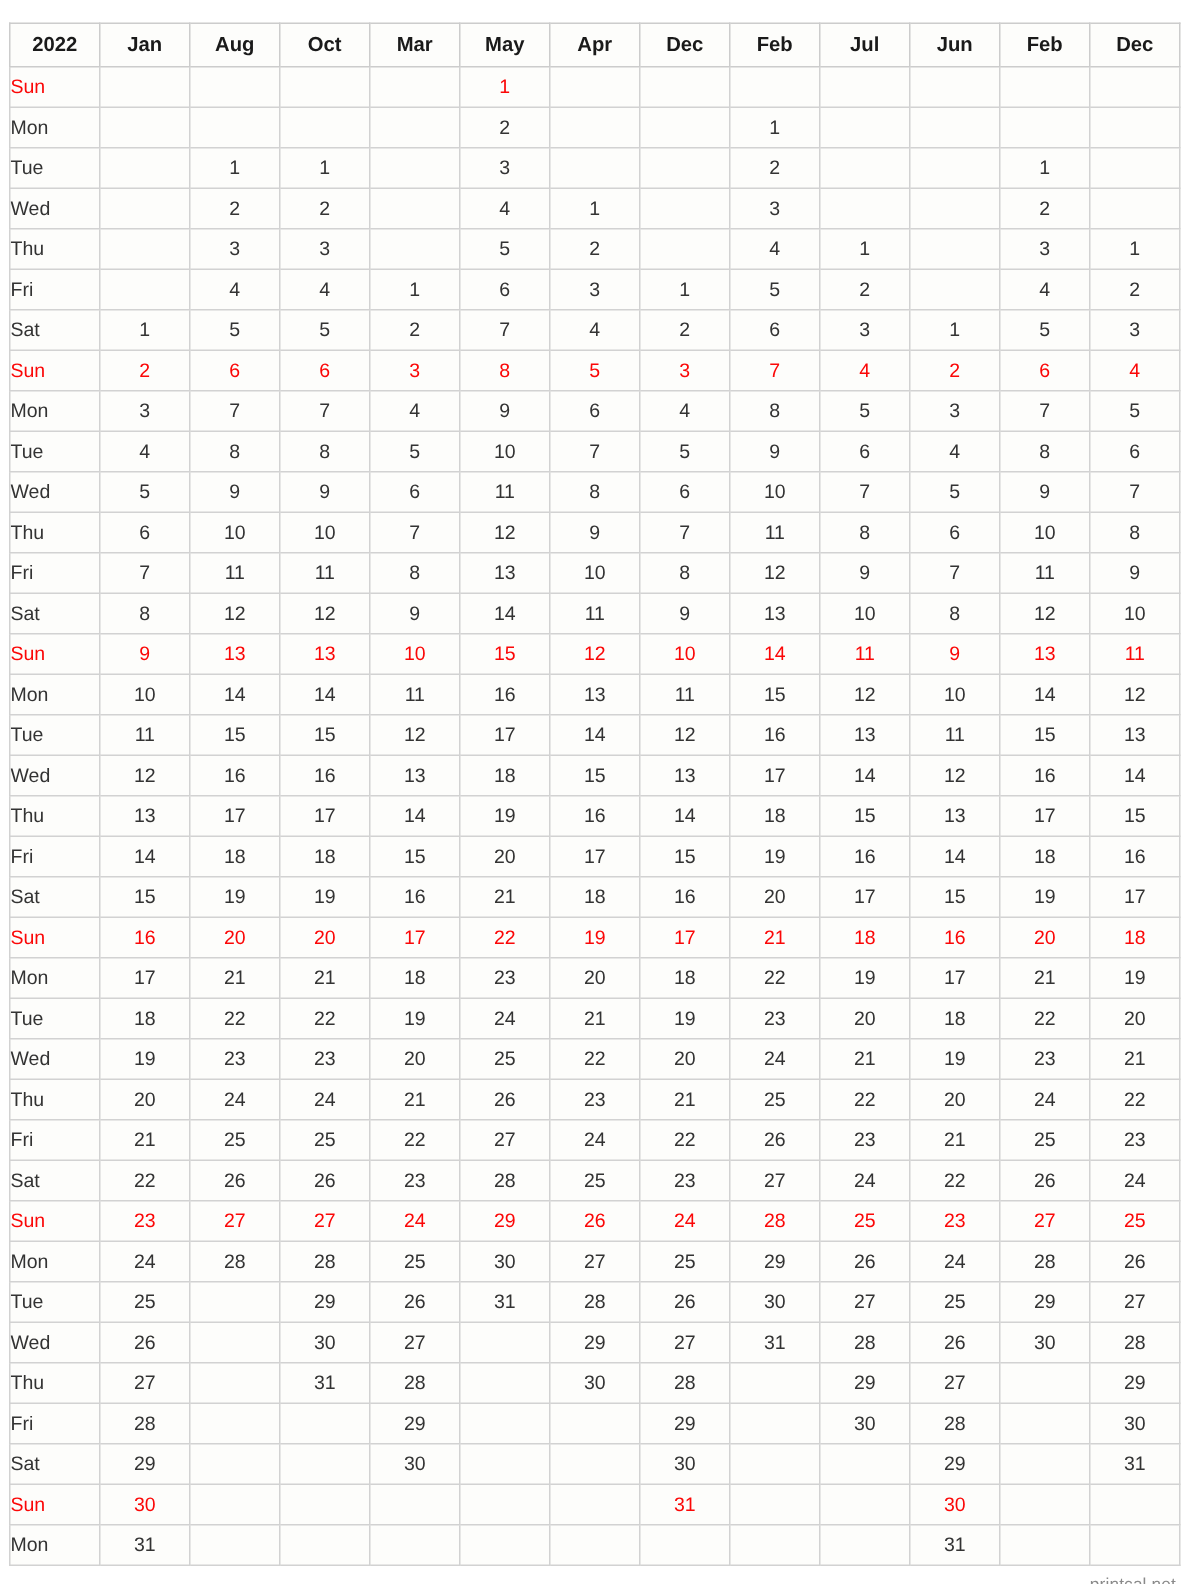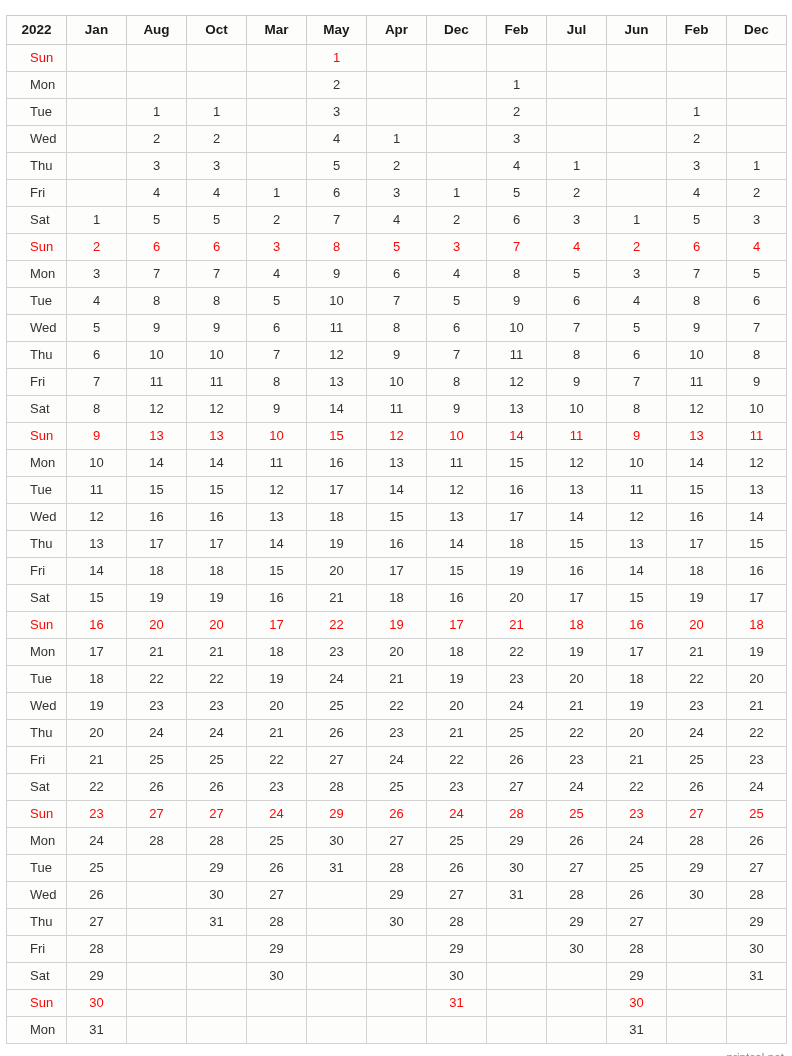--- a/index.html
+++ b/index.html
@@ -47,21 +47,21 @@
     color: #1a1a1a;
     height: 28px;
     line-height: 28px;
     border-color: #cccccc;
   }
   table.cal th.daylabel {
     font-weight: normal;
     text-align: left;
     font-size: 13px;
     color: #333333;
-    padding-left: 23px;
+    padding-left: 0;
   }
   table.cal th.daylabel.sunday,
   table.cal td.sunday {
     color: #fb0707;
   }
   table.cal td.empty { color: transparent; }
   .footer {
     width: 780px;
     text-align: right;
     font-size: 11.5px;

